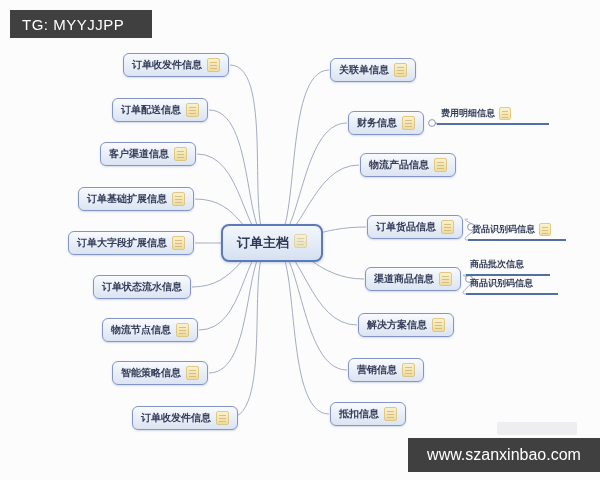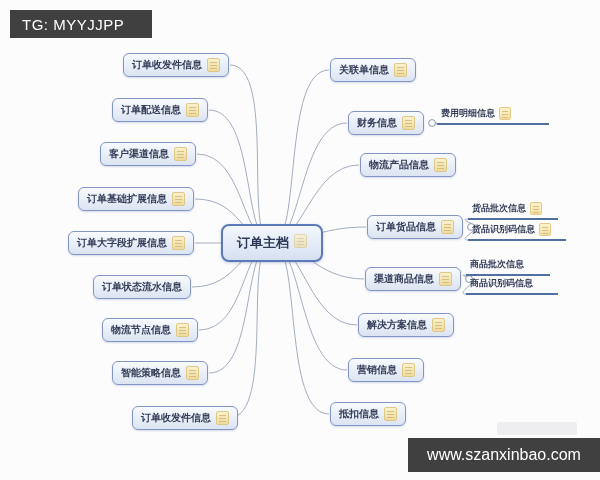--- a/index.html
+++ b/index.html
@@ -153,24 +153,20 @@
       <span class="notes-icon"></span>
     </div>
     <div class="topic" style="left: 360px; top: 153px; font-family: Liberation Serif, serif;">
       <span>物流产品信息</span>
       <span class="notes-icon"></span>
     </div>
     <div class="topic" style="left: 367px; top: 215px;">
       <span>订单货品信息</span>
       <span class="notes-icon"></span>
     </div>
-    <div class="subtopic" style="left: 468px; top: 200px; width: 84px;">
-      <span>货品批次信息</span>
-      <span class="notes-icon"></span>
-    </div>
     <div class="subtopic" style="left: 468px; top: 221px; width: 92px;">
       <span>货品识别码信息</span>
       <span class="notes-icon"></span>
     </div>
     <div class="topic" style="left: 365px; top: 267px;">
       <span>渠道商品信息</span>
       <span class="notes-icon"></span>
     </div>
     <div class="subtopic" style="left: 466px; top: 256px; width: 78px;">
       <span>商品批次信息</span>

